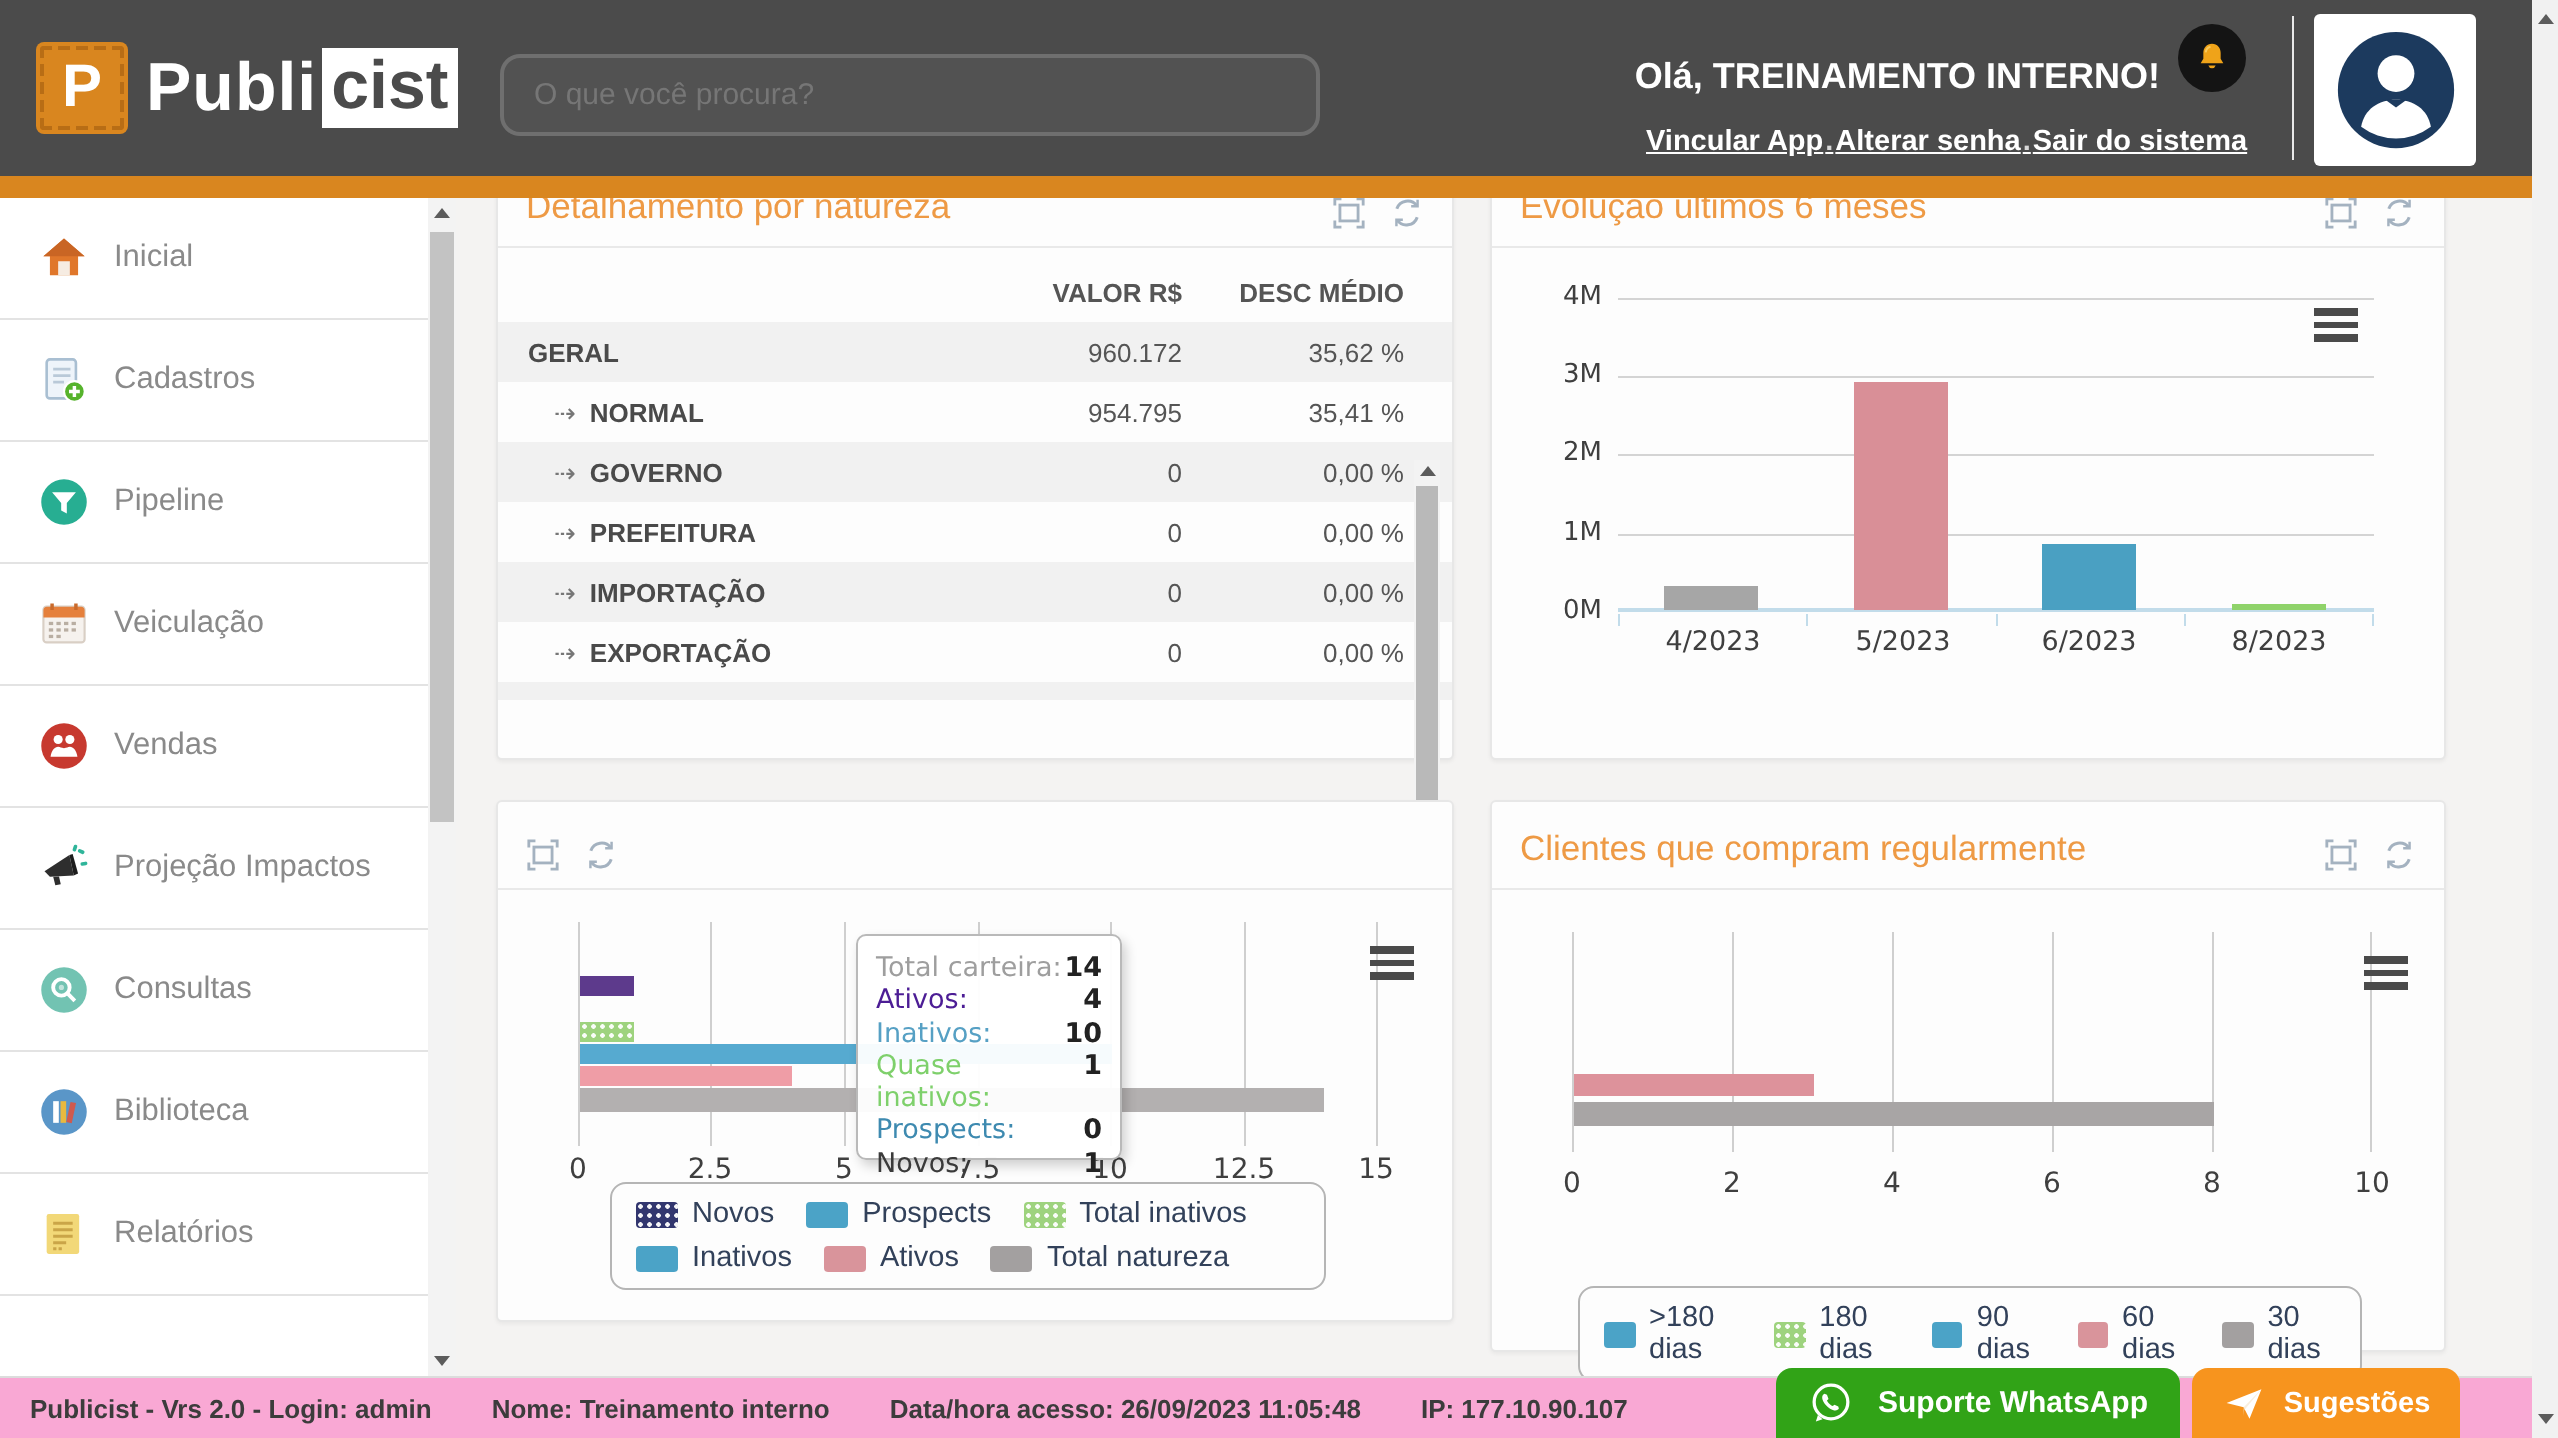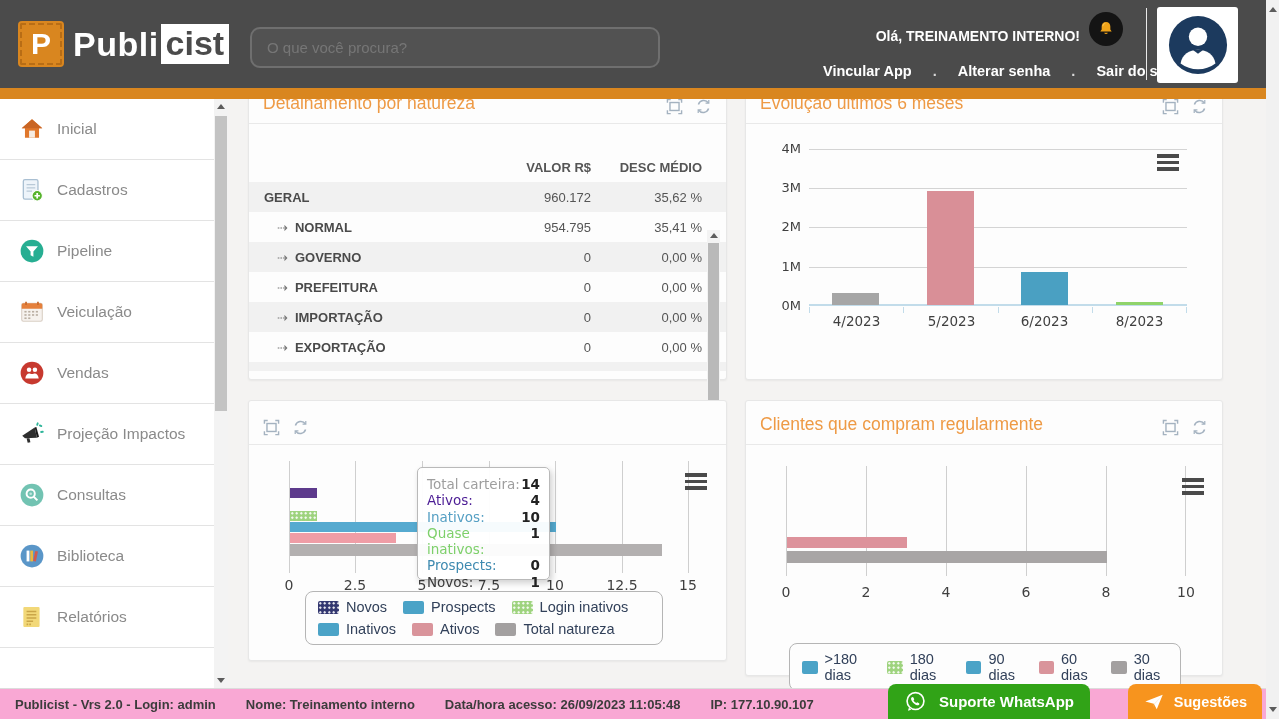--- a/index.html
+++ b/index.html
@@ -8,23 +8,23 @@
 
   
   .header { position:absolute; left:0; top:0; width:1266px; height:88px; background:#4b4b4b; z-index:10; }
   .orange-bar { position:absolute; left:0; top:88px; width:1266px; height:11px; background:#d9861f; z-index:11; }
   .logo { position:absolute; left:18px; top:21px; display:flex; align-items:center; }
   .logo-icon { width:46px; height:46px; background:#d9861f; border-radius:4px; display:flex; align-items:center; justify-content:center; color:#fff; font-size:30px; font-weight:bold; outline:2px dashed #b86d15; outline-offset:-4px; }
   .logo-publi { color:#fff; font-size:34px; font-weight:bold; margin-left:9px; letter-spacing:.5px; }
   .logo-cist { background:#fff; color:#4b4b4b; font-size:34px; font-weight:bold; padding:0 5px; margin-left:2px; line-height:1.15; }
   .search-input { position:absolute; left:250px; top:27px; width:410px; height:41px; background:#525252; border:2px solid #6f6f6f; border-radius:10px; color:#bdbdbd; padding:0 15px; font-size:15px; font-family:"Liberation Sans",sans-serif; outline:none; }
   .search-input::placeholder { color:#767676; }
-  .greeting { position:absolute; right:186px; top:28px; color:#fff; font-weight:bold; font-size:14px; }
+  .greeting { position:absolute; right:186px; top:28px; color:#fff; font-weight:bold; font-size:18px; }
   .bell { position:absolute; left:1089px; top:12px; width:34px; height:34px; background:#141414; border-radius:50%; display:flex; align-items:center; justify-content:center; cursor:pointer; }
-  .hdr-links { position:absolute; left:823px; top:63px; display:flex; gap:21px; align-items:center; color:#fff; font-weight:bold; font-size:14.5px; }
+  .hdr-links { position:absolute; left:823px; top:63px; display:flex; gap:1px; align-items:center; color:#fff; font-weight:bold; font-size:14.5px;text-decoration:underline; }
   .hdr-sep { color:#d8d8d8; font-weight:bold; }
   .hdr-divider { position:absolute; left:1146px; top:8px; width:1px; height:72px; background:#e9e9e9; }
   .avatar { position:absolute; left:1157px; top:7px; width:81px; height:76px; background:#fff; border-radius:3px; display:flex; align-items:center; justify-content:center; cursor:pointer; }
 
   
   .vscroll { position:absolute; right:0; top:0; width:13px; height:719px; background:#f1f1f1; z-index:40; }
   .arr { width:0; height:0; margin:0 auto; }
   .arr-up { border-left:4px solid transparent; border-right:4px solid transparent; border-bottom:5px solid #5c5c5c; }
   .arr-down { border-left:4px solid transparent; border-right:4px solid transparent; border-top:5px solid #5c5c5c; }
   .vscroll .arr-up { margin-top:7px; } .vscroll .arr-down { position:absolute; bottom:7px; left:2.5px; }
@@ -44,21 +44,21 @@
   #panel-evolucao     { left:745px; top:89px; width:478px; height:291px; }
   #panel-composicao   { left:248px; top:400px; width:479px; height:261px; }
   #panel-clientes     { left:745px; top:400px; width:478px; height:276px; }
   .panel-head { display:flex; justify-content:space-between; align-items:flex-start; padding:3px 14px 8px 14px; border-bottom:1px solid #e9e9e9; }
   .panel-head.low { padding-top:13px; }
   .panel-title { color:#ee9a45; font-size:17.5px; }
   .panel-tools { display:flex; gap:12px; margin-top:5px; }
   .tool { cursor:pointer; line-height:0; }
 
   
-  .dtable { margin-top:28px; font-size:13px; }
+  .dtable { margin-top:7px; font-size:13px; }
   .dt-head { display:flex; height:30px; align-items:center; font-weight:bold; color:#555; }
   .col-name { flex:1; padding-left:15px; display:flex; align-items:center; }
   .col-valor { width:115px; text-align:right; color:#555; }
   .col-desc { width:135px; text-align:right; padding-right:24px; color:#555; }
   .dt-row { display:flex; height:30px; align-items:center; }
   .dt-row .col-name { font-weight:bold; color:#4a4a4a; }
   .dt-row.alt { background:#f1f1f1; }
   .sub-arrow { color:#777; margin:0 7px 0 13px; font-weight:normal; }
   .dt-partial { height:9px; background:#f1f1f1; }
   .tbl-scroll { position:absolute; right:6px; top:140px; width:13px; height:222px; background:#f3f3f3; }
@@ -82,38 +82,38 @@
   .ev-plot .hamb { position:absolute; right:8px; top:5px; }
 
   
   .h-plot { position:absolute; }
   .vgrid { position:absolute; top:0; bottom:0; width:1px; background:#cfcfcf; }
   .h-bar { position:absolute; left:1px; height:10px; }
   .h-xlab { position:absolute; width:44px; text-align:center; font-size:14px; color:#3f3f3f; }
   .dotted { background-image:radial-gradient(rgba(255,255,255,.95) 1px, transparent 1.3px); background-size:4.5px 4.5px; }
 
   
-  .tooltip { position:absolute; left:168px; top:66px; width:133px; height:113px; background:rgba(255,255,255,.95); border:1px solid #b9b9b9; border-radius:5px; box-shadow:2px 3px 6px rgba(0,0,0,.18); z-index:6; padding:8px 9px 6px 9px; }
+  .tooltip { position:absolute; left:179px; top:66px; width:133px; height:113px; background:rgba(255,255,255,.95); border:1px solid #b9b9b9; border-radius:5px; box-shadow:2px 3px 6px rgba(0,0,0,.18); z-index:6; padding:8px 9px 6px 9px; }
   .tt-row { display:flex; justify-content:space-between; font-size:13.5px; line-height:16.3px; }
   .tt-val { font-weight:bold; color:#222; }
 
   
   .legend { position:absolute; border:1px solid #b5b5b5; border-radius:8px; padding:7px 12px; display:flex; flex-wrap:wrap; gap:6px 16px; background:#fdfdfd; }
   .lg-item { display:flex; align-items:center; gap:7px; font-size:14.5px; color:#32415a; cursor:pointer; }
   .lg-swatch { width:21px; height:13px; border-radius:2px; }
   #panel-composicao .legend { left:56px; top:190px; width:358px; }
   #panel-clientes .legend { left:43px; top:242px; width:392px; flex-wrap:nowrap; }
 
   
   .footer { position:absolute; left:0; bottom:0; width:1266px; height:31px; background:#f9a8d4; border-top:1px solid #dcdcdc; z-index:20; display:flex; align-items:center; gap:30px; padding-left:15px; font-size:13px; font-weight:bold; color:#3c3c3c; }
 
   
   .fbtn { position:absolute; top:684px; height:35px; z-index:30; display:flex; align-items:center; justify-content:center; gap:12px; color:#fff; font-weight:bold; border-radius:8px 8px 0 0; cursor:pointer; }
   .btn-whatsapp { left:888px; width:202px; background:#31a317; font-size:15px; }
-  .btn-sugestoes { left:1096px; width:134px; background:#f7941e; font-size:14.5px; gap:9px;margin-left:32px; }
+  .btn-sugestoes { left:1096px; width:134px; background:#f7941e; font-size:14.5px; gap:9px; }
 </style>
 </head>
 <body>
 
 <div class="page">
 
   <div class="header">
     <div class="logo">
       <div class="logo-icon">P</div>
       <span class="logo-publi">Publi</span>
@@ -448,21 +448,21 @@
       <span class="lg-item">
           <span class="lg-swatch dotted" style="background-color: rgb(50, 54, 111);"></span>
           <span>Novos</span>
         </span>
       <span class="lg-item">
           <span class="lg-swatch" style="background-color: rgb(75, 163, 199);"></span>
           <span>Prospects</span>
         </span>
       <span class="lg-item">
           <span class="lg-swatch dotted" style="background-color: rgb(158, 211, 126);"></span>
-          <span>Login inativos</span>
+          <span>Total inativos</span>
         </span>
       <span class="lg-item">
           <span class="lg-swatch" style="background-color: rgb(75, 163, 199);"></span>
           <span>Inativos</span>
         </span>
       <span class="lg-item">
           <span class="lg-swatch" style="background-color: rgb(217, 148, 155);"></span>
           <span>Ativos</span>
         </span>
       <span class="lg-item">

